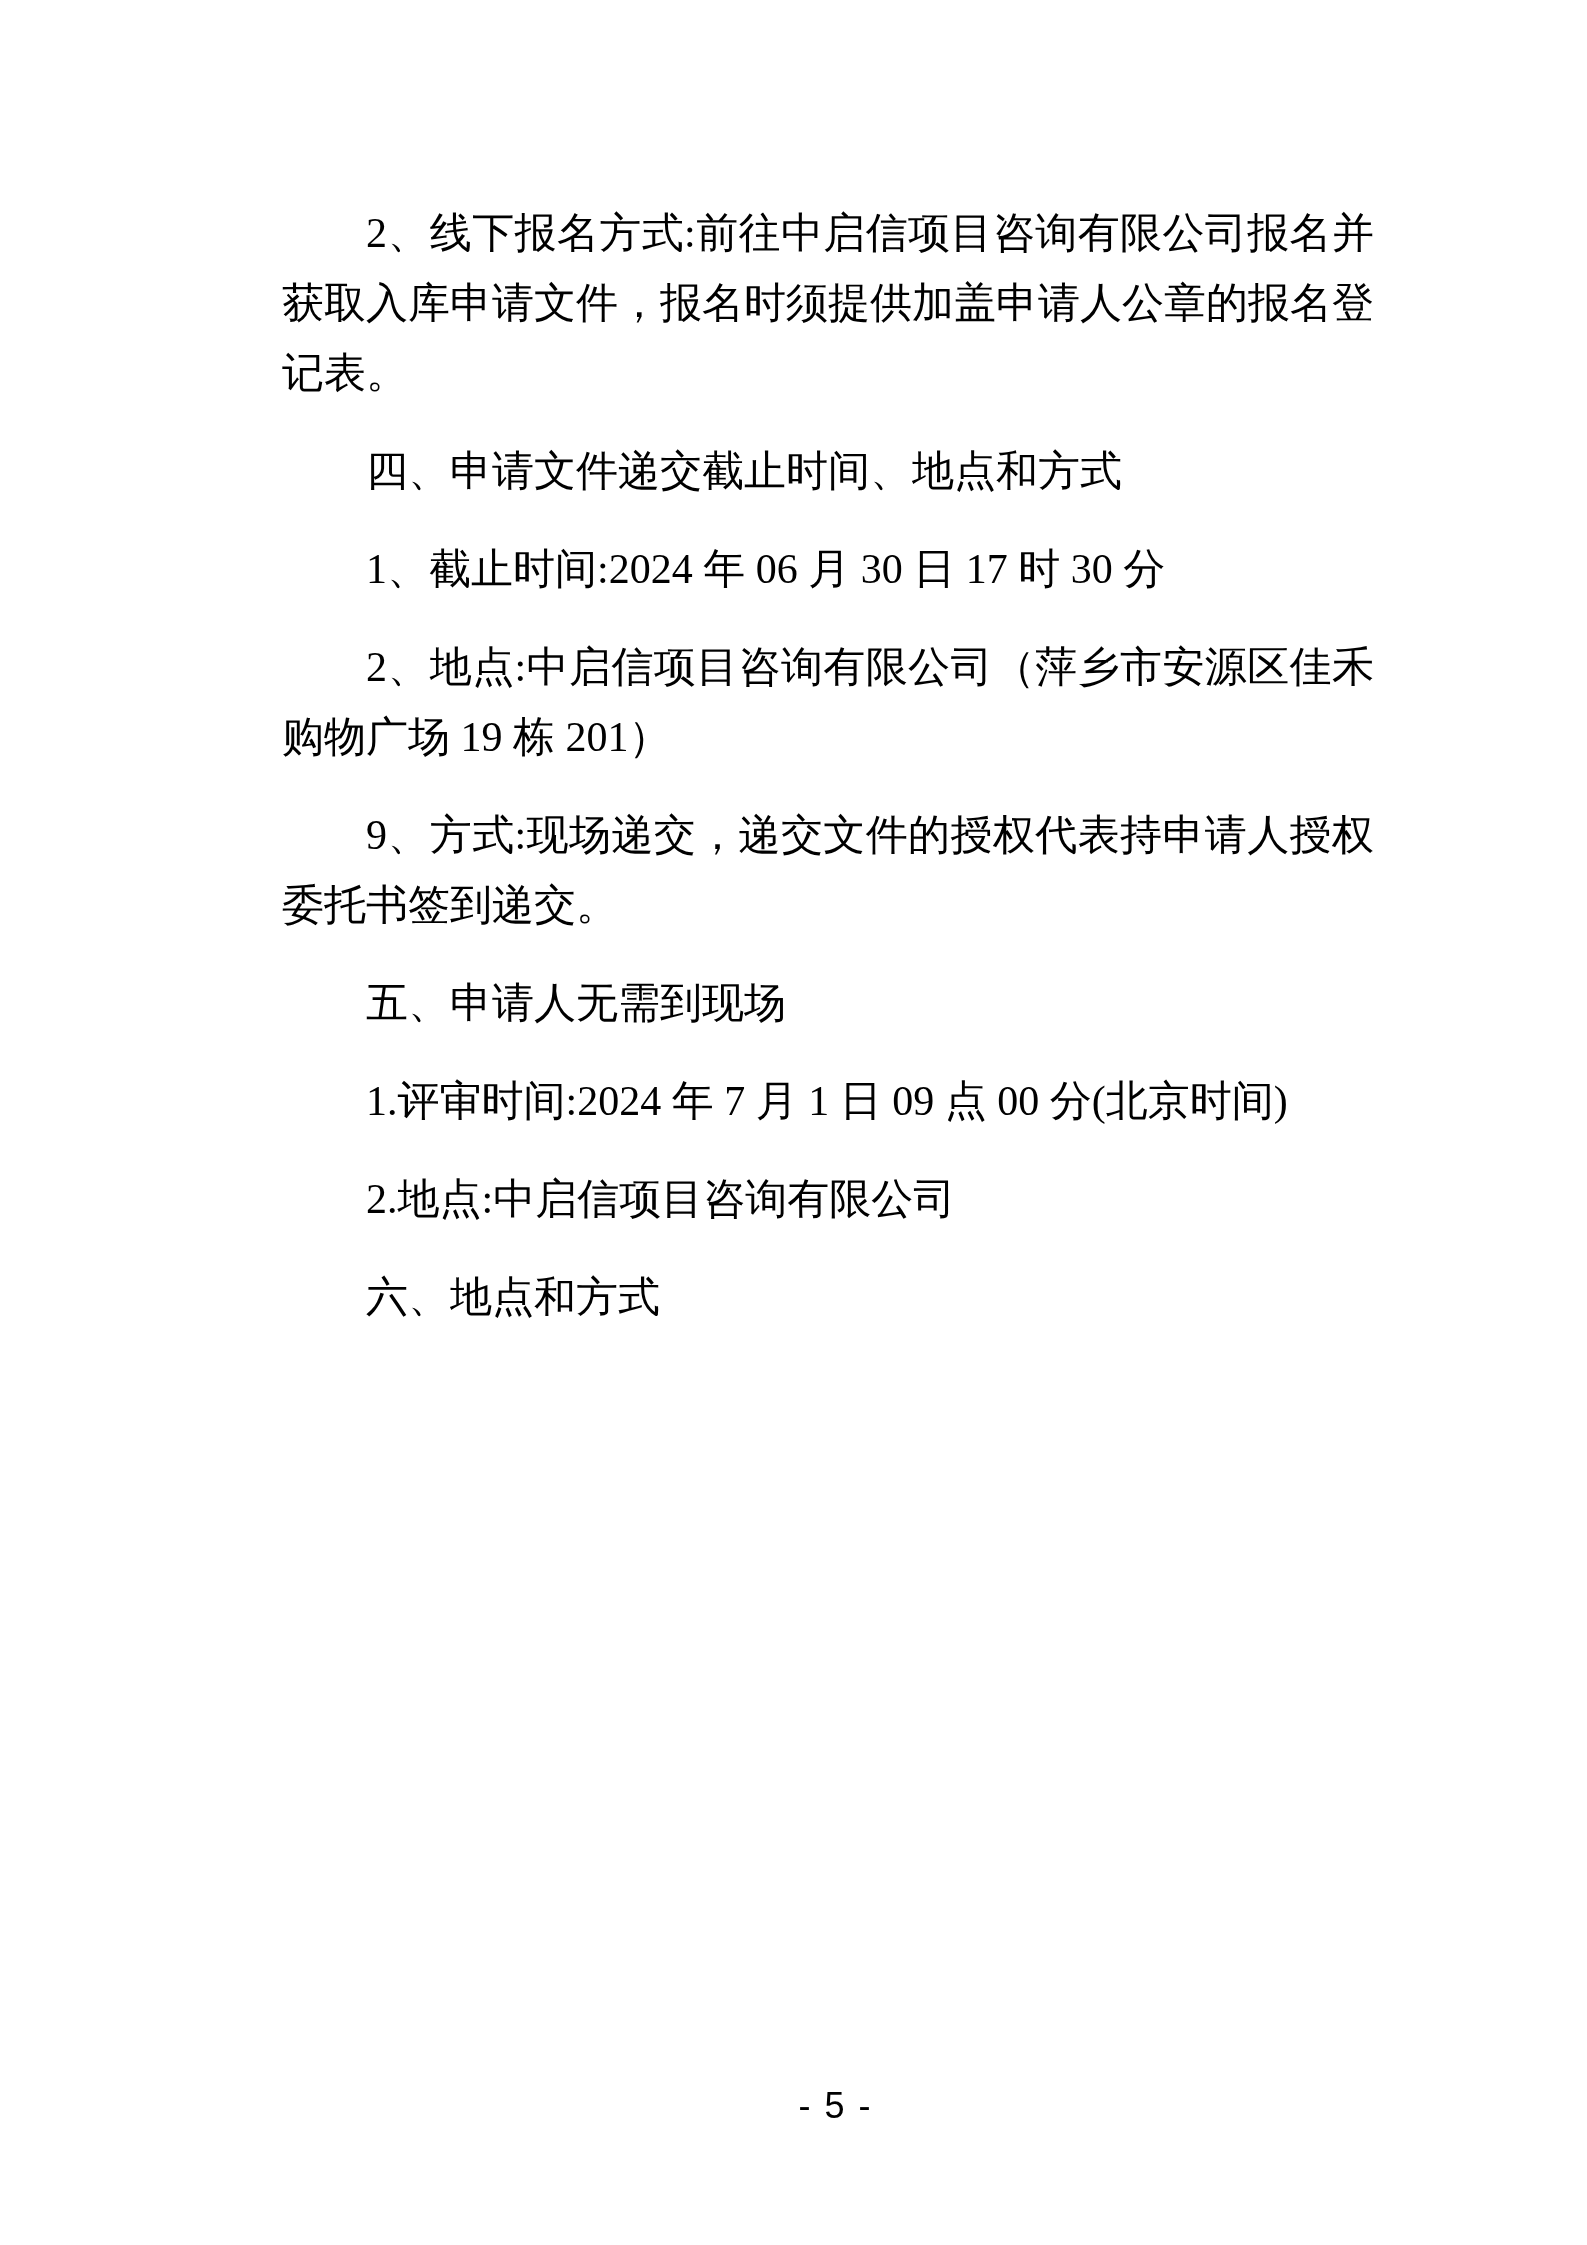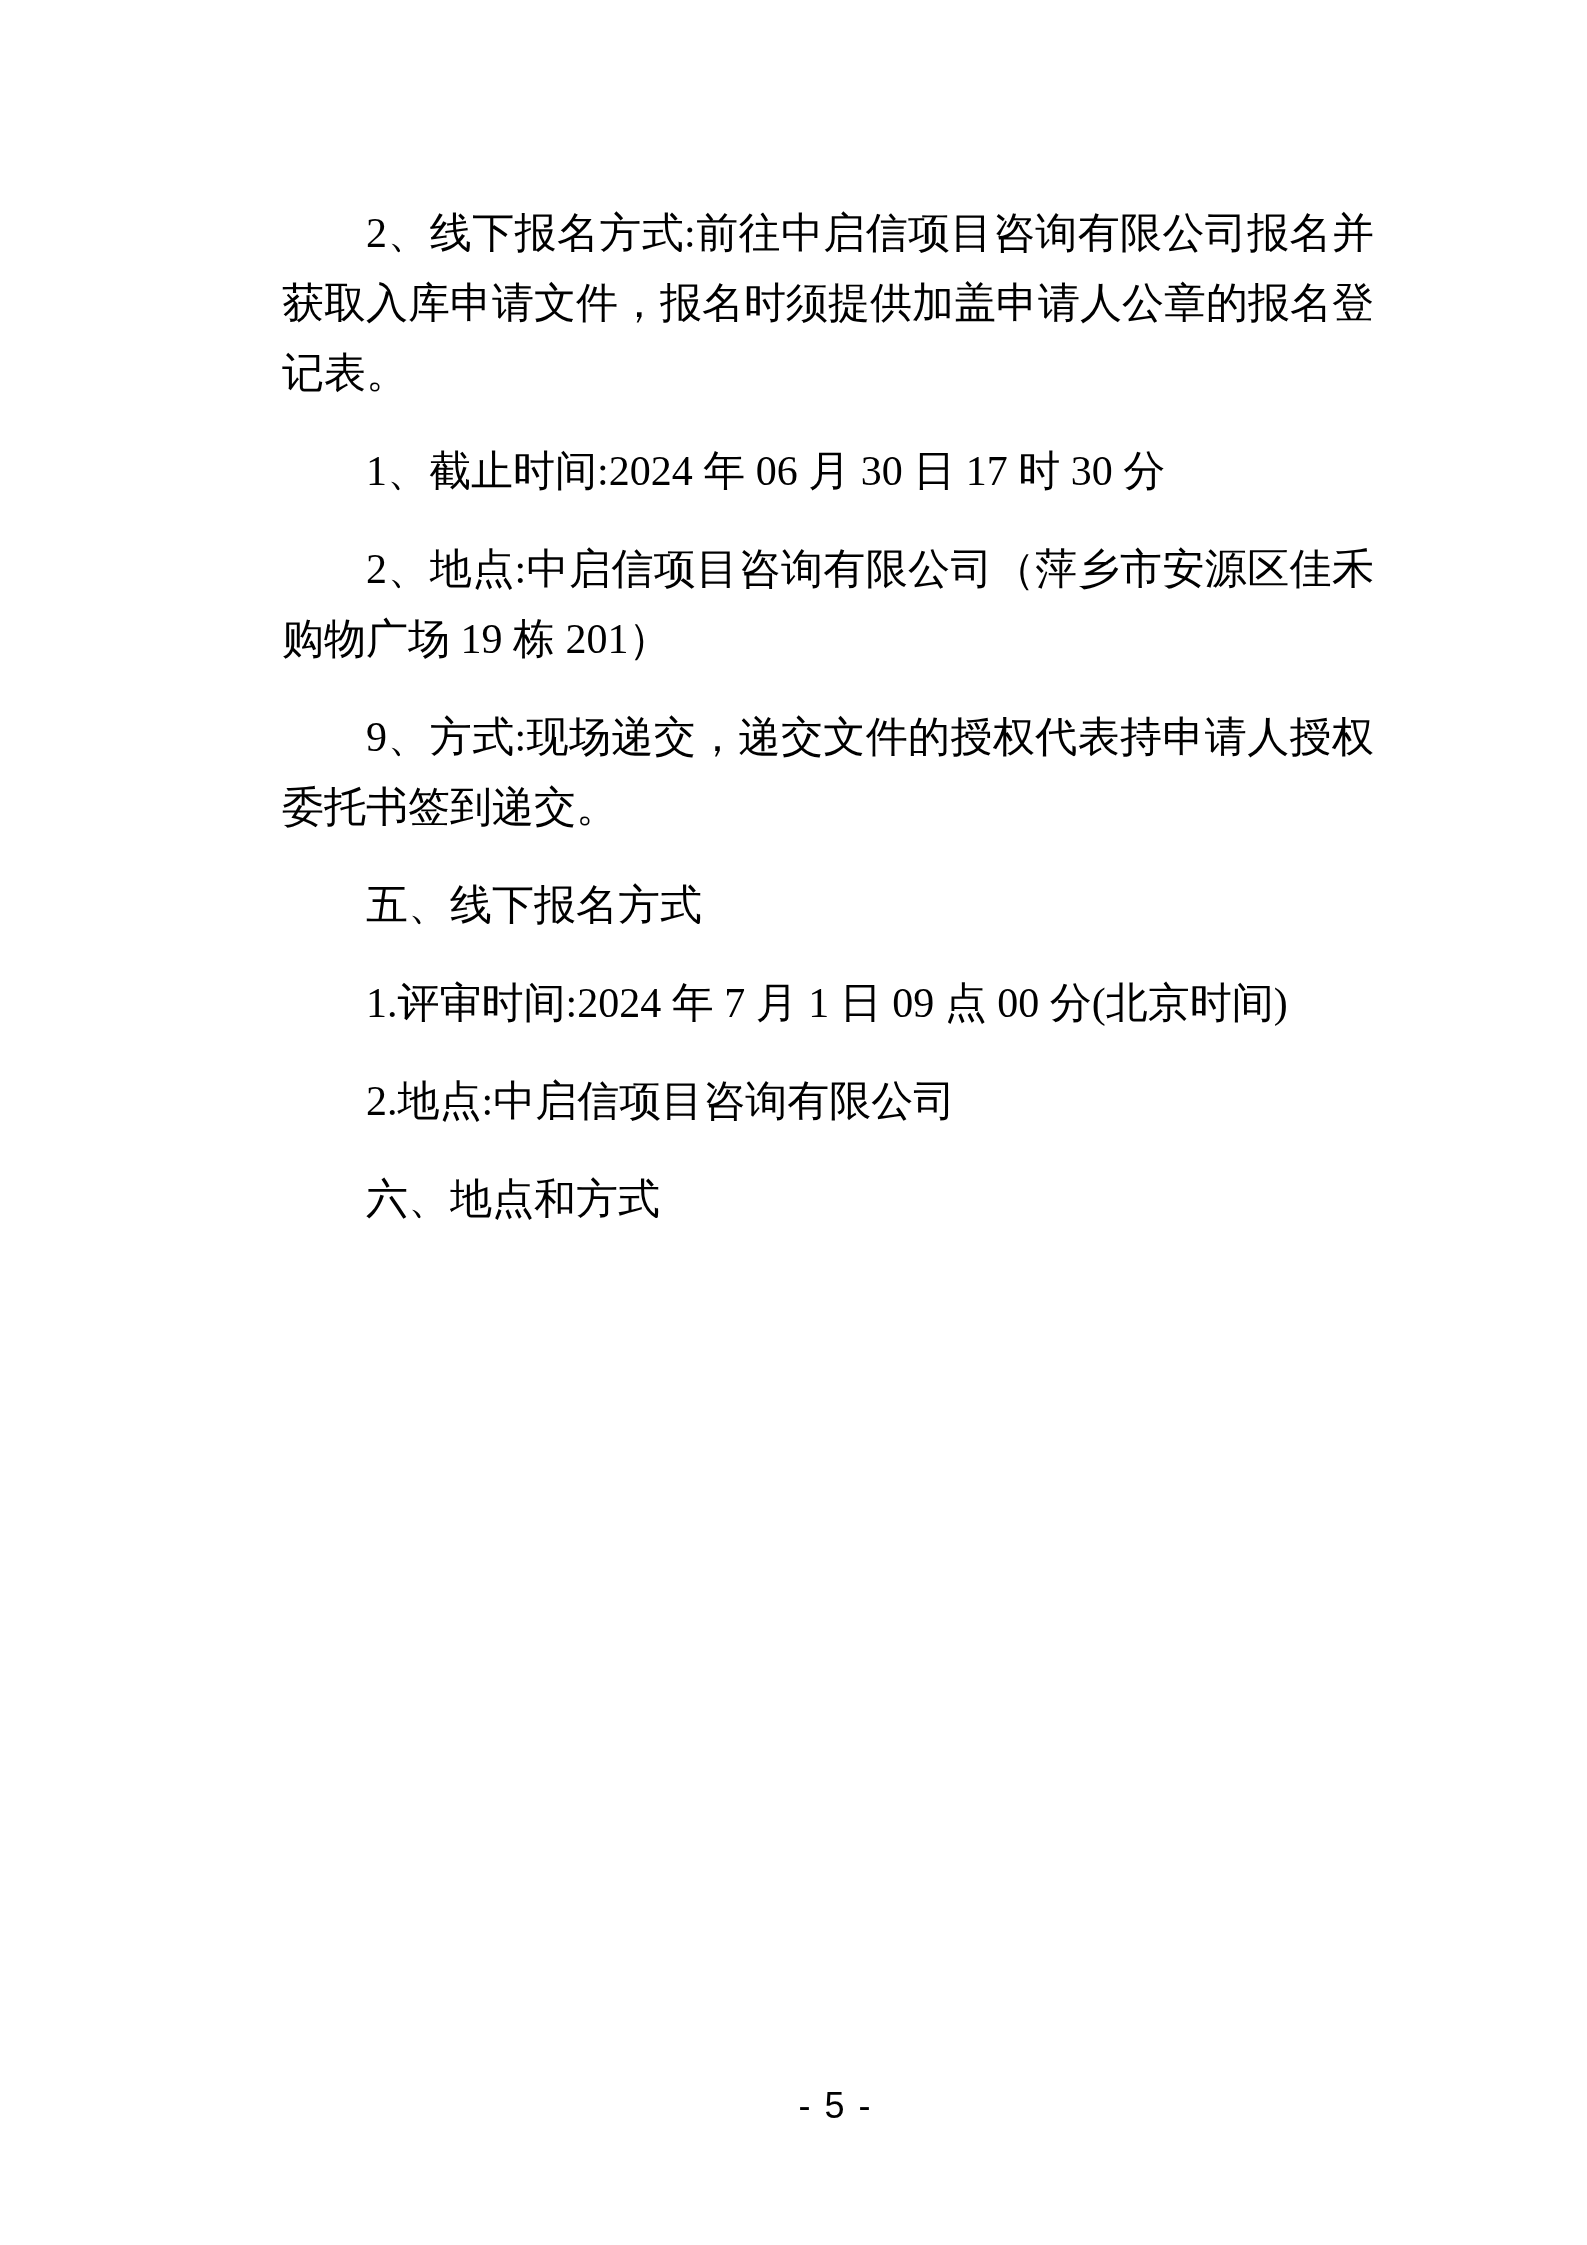--- a/index.html
+++ b/index.html
@@ -44,22 +44,23 @@
     font-family: "Liberation Sans", "DejaVu Sans", sans-serif;
     color: #000000;
   }
 </style>
 </head>
 <body>
 
 <div class="page">
   <div class="content">
     <p class="doc-par">2、线下报名方式:前往中启信项目咨询有限公司报名并获取入库申请文件，报名时须提供加盖申请人公章的报名登记表。</p>
+    <p class="doc-par">四、申请文件递交截止时间、地点和方式</p>
     <p class="doc-par">1、截止时间:2024 年 06 月 30 日 17 时 30 分</p>
     <p class="doc-par">2、地点:中启信项目咨询有限公司（萍乡市安源区佳禾购物广场 19 栋 201）</p>
     <p class="doc-par">9、方式:现场递交，递交文件的授权代表持申请人授权委托书签到递交。</p>
-    <p class="doc-par">五、线下报名方式</p>
+    <p class="doc-par">五、申请人无需到现场</p>
     <p class="doc-par">1.评审时间:2024 年 7 月 1 日 09 点 00 分(北京时间)</p>
     <p class="doc-par">2.地点:中启信项目咨询有限公司</p>
     <p class="doc-par">六、地点和方式</p>
   </div>
   <div class="page-footer">- 5 -</div>
 </div>
 
 </body></html>

